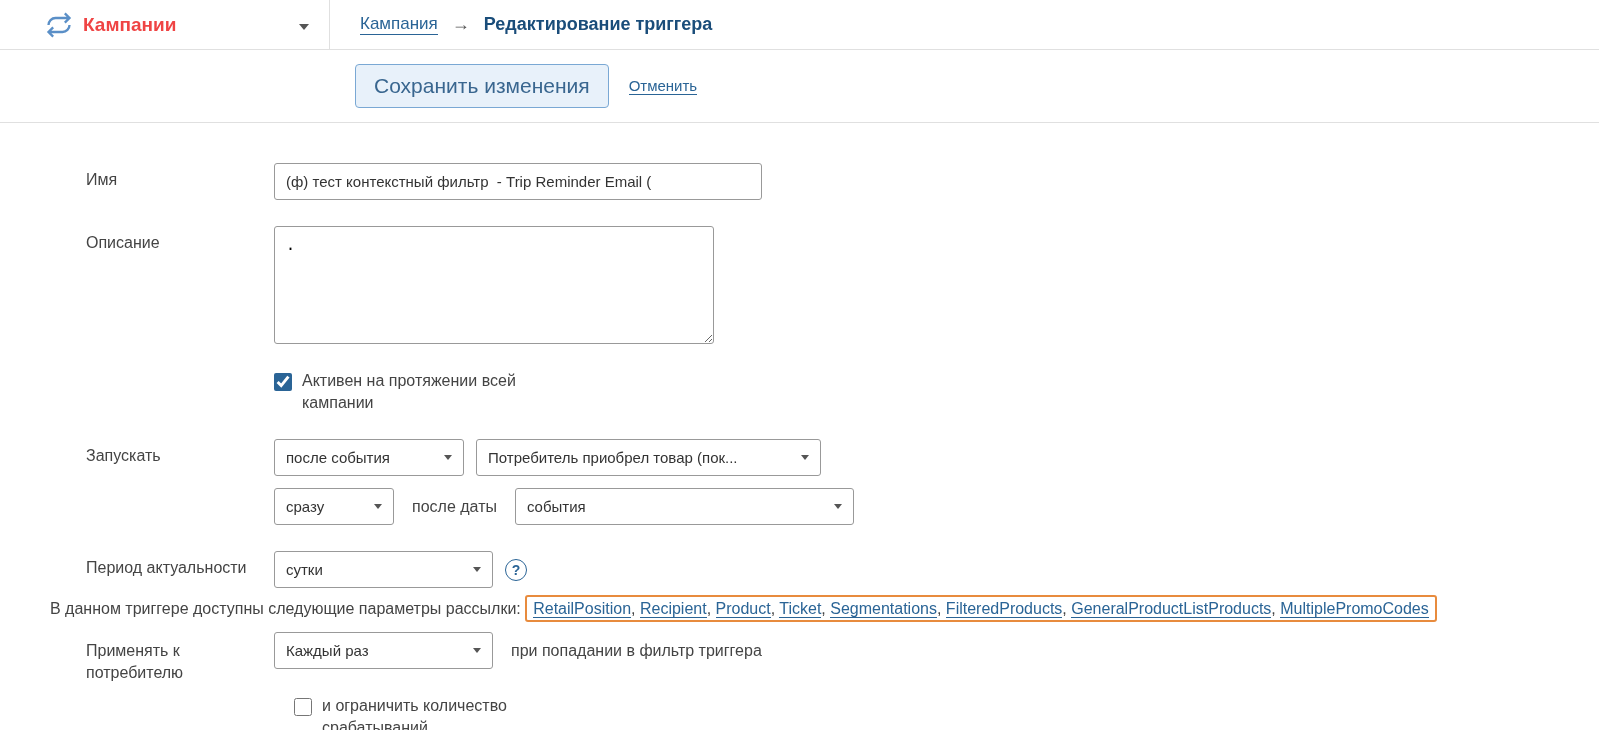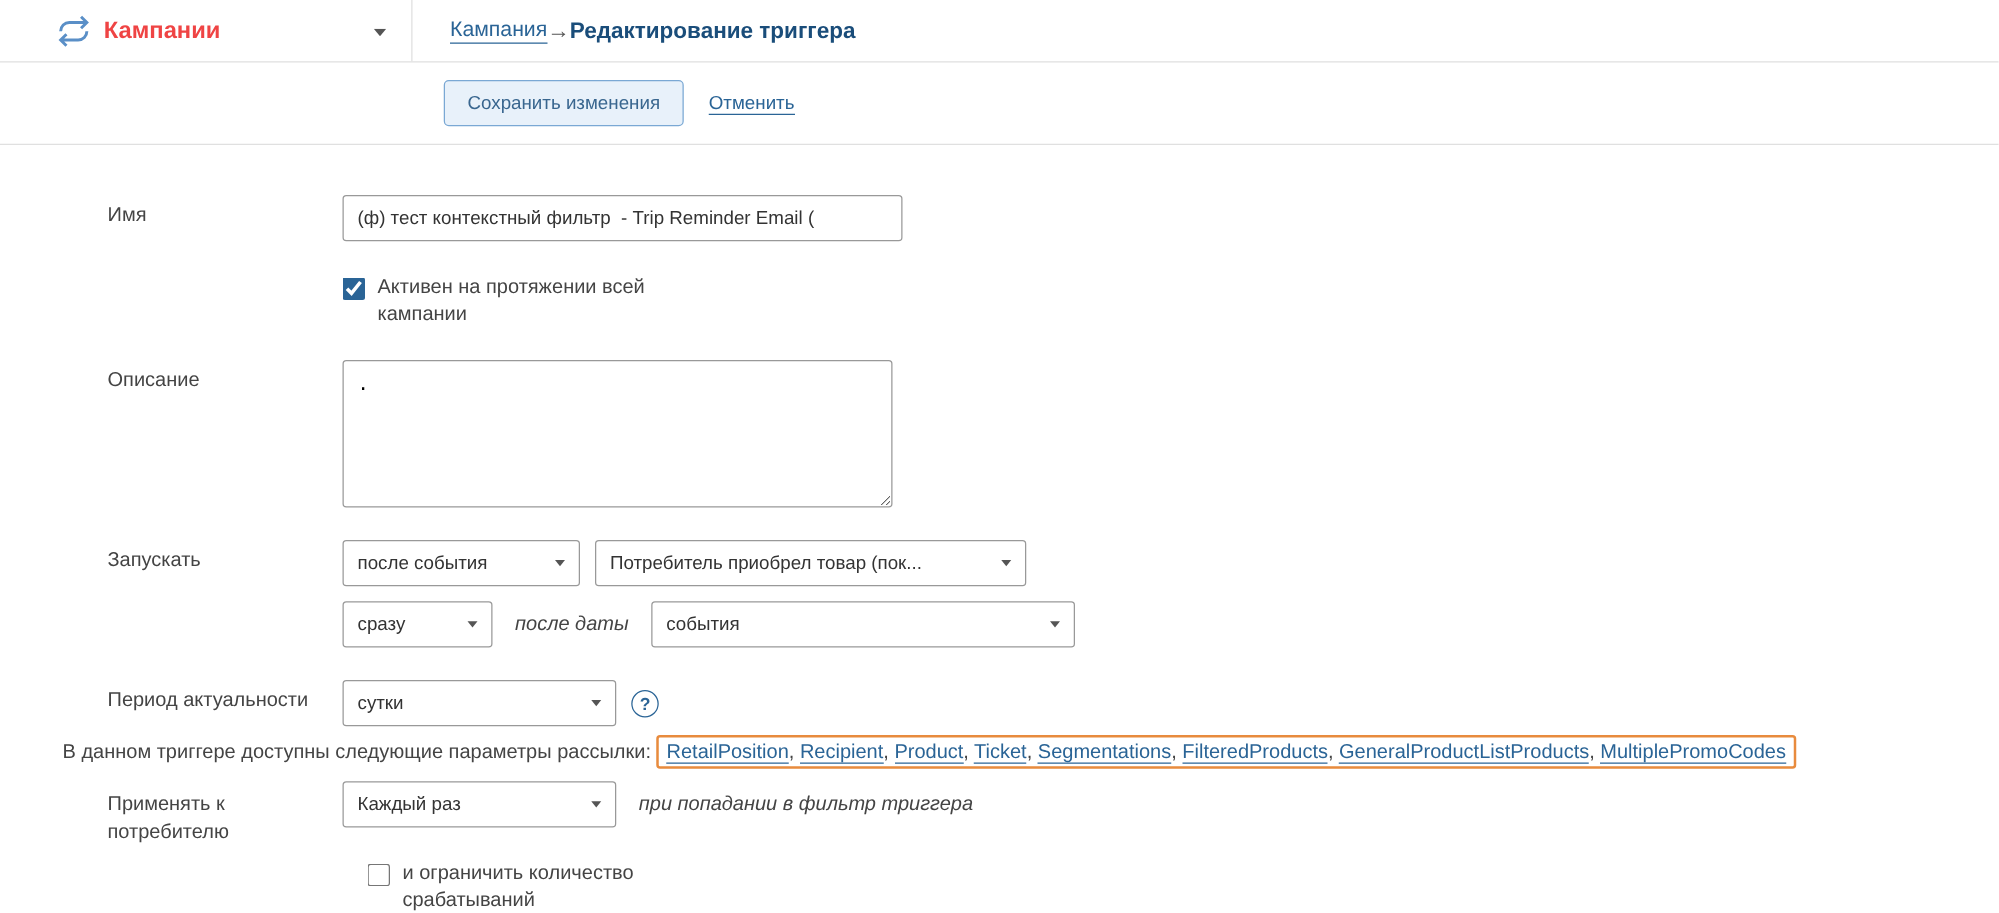--- a/index.html
+++ b/index.html
@@ -37,20 +37,21 @@
       font-weight: 700;
       color: #ef4444;
       font-size: 19px;
     }
     .module-selector .chevron {
       margin-left: auto;
     }
     .breadcrumb {
       display: flex;
       align-items: center;
+      gap: 14px;
       padding-left: 30px;
     }
     .breadcrumb a {
       color: #2a6496;
       text-decoration: none;
       border-bottom: 1px solid #2a6496;
       font-size: 17px;
     }
     .breadcrumb .arrow {
       color: #555;
@@ -69,21 +70,21 @@
       gap: 20px;
       padding: 14px 0 14px 355px;
       border-bottom: 1px solid #e0e0e0;
     }
     .btn-save {
       background: #e8f1fa;
       border: 1px solid #7aa8d4;
       color: #39668f;
       padding: 9px 18px;
       border-radius: 4px;
-      font-size: 15px;
+      font-size: 21px;
       cursor: pointer;
     }
     .link-cancel {
       color: #2a6496;
       text-decoration: none;
       border-bottom: 1px solid #2a6496;
       font-size: 15px;
     }
     
     
@@ -112,21 +113,21 @@
       gap: 12px;
       align-items: center;
     }
     
     input[type="text"] {
       border: 1px solid #999;
       border-radius: 3px;
       padding: 9px 11px;
       font-size: 15px;
       color: #333;
-      width: 448px;
+      width: 488px;
     }
     textarea {
       border: 1px solid #999;
       border-radius: 3px;
       padding: 9px 11px;
       font-size: 15px;
       width: 440px;
       height: 118px;
       resize: both;
     }
@@ -171,21 +172,20 @@
     .w-190 { width: 190px; gap: 28px; }
     .w-120 { width: 120px; }
     .w-345 { width: 345px; }
     .w-335 { width: 339px; }
     .w-195 { width: 219px; }
     
     .inline-text {
       color: #444;
       font-size: 16px;
       margin: 2px 6px;
-      font-style: italic;
     }
     
     .help-icon {
       width: 22px;
       height: 22px;
       border: 1.5px solid #2a6496;
       border-radius: 50%;
       color: #2a6496;
       display: inline-flex;
       align-items: center;
@@ -250,33 +250,33 @@
 <div class="form-area">
 
   <div class="form-row">
     <div class="form-label">Имя</div>
     <div class="form-controls">
       <input type="text" value="(ф) тест контекстный фильтр  - Trip Reminder Email (" style="">
     </div>
   </div>
 
   <div class="form-row">
+    <div class="form-label">Описание</div>
+    <div class="form-controls">
+      <textarea style="">.</textarea>
+    </div>
+  </div>
+
+  <div class="form-row">
     <div class="form-label"></div>
     <div class="form-controls">
       <label class="checkbox-line">
         <input type="checkbox" checked="" style="">
         <span class="cblabel">Активен на протяжении всей кампании</span>
       </label>
-    </div>
-  </div>
-
-  <div class="form-row">
-    <div class="form-label">Описание</div>
-    <div class="form-controls">
-      <textarea style="">.</textarea>
     </div>
   </div>
 
   <div class="form-row tight">
     <div class="form-label">Запускать</div>
     <div class="form-controls">
       <div class="select-like w-190">
         <span>после события</span>
         <span class="caret"></span>
       </div>

